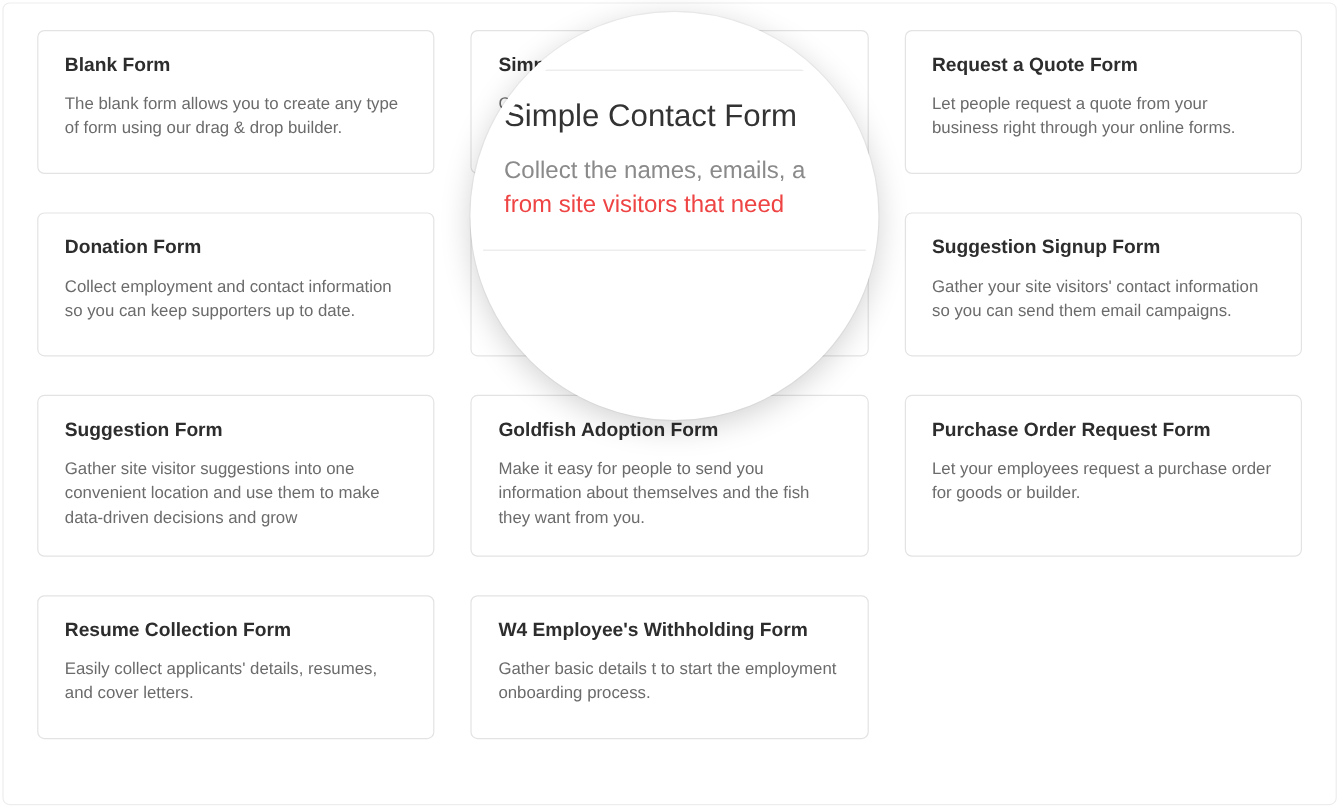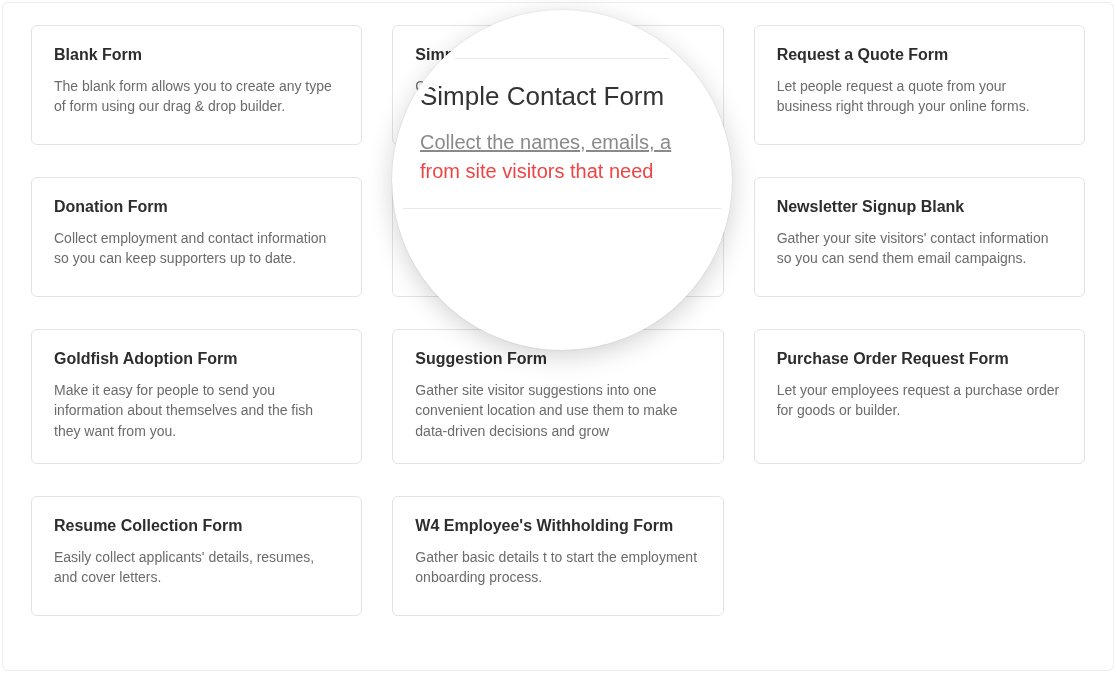--- a/index.html
+++ b/index.html
@@ -92,21 +92,20 @@
       font-weight: 500;
       color: #333;
       margin-bottom: 16px;
       white-space: nowrap;
     }
     .mag-desc {
       font-size: 20px;
       color: #8a8a8a;
       line-height: 1.45;
       white-space: nowrap;
-      text-decoration: underline;
     }
     .mag-desc-line2 {
       font-size: 20px;
       color: #ef4444;
       line-height: 1.45;
       white-space: nowrap;
     }
   </style>
 </head>
 <body>
@@ -133,32 +132,32 @@
       <div class="card-title">Donation Form</div>
       <div class="card-desc">Collect employment and contact information so you can keep supporters up to date.</div>
     </div>
 
     <div class="card">
       <div class="card-title">Billing / Order Form</div>
       <div class="card-desc">Collect payments for online orders.</div>
     </div>
 
     <div class="card">
-      <div class="card-title">Newsletter Signup Blank</div>
+      <div class="card-title">Suggestion Signup Form</div>
       <div class="card-desc">Gather your site visitors' contact information so you can send them email campaigns.</div>
+    </div>
+
+    <div class="card">
+      <div class="card-title">Suggestion Form</div>
+      <div class="card-desc">Gather site visitor suggestions into one convenient location and use them to make data-driven decisions and grow</div>
     </div>
 
     <div class="card">
       <div class="card-title">Goldfish Adoption Form</div>
       <div class="card-desc">Make it easy for people to send you information about themselves and the fish they want from you.</div>
-    </div>
-
-    <div class="card">
-      <div class="card-title">Suggestion Form</div>
-      <div class="card-desc">Gather site visitor suggestions into one convenient location and use them to make data-driven decisions and grow</div>
     </div>
 
     <div class="card">
       <div class="card-title">Purchase Order Request Form</div>
       <div class="card-desc">Let your employees request a purchase order for goods or builder.</div>
     </div>
 
 
     <div class="card">
       <div class="card-title">Resume Collection Form</div>

